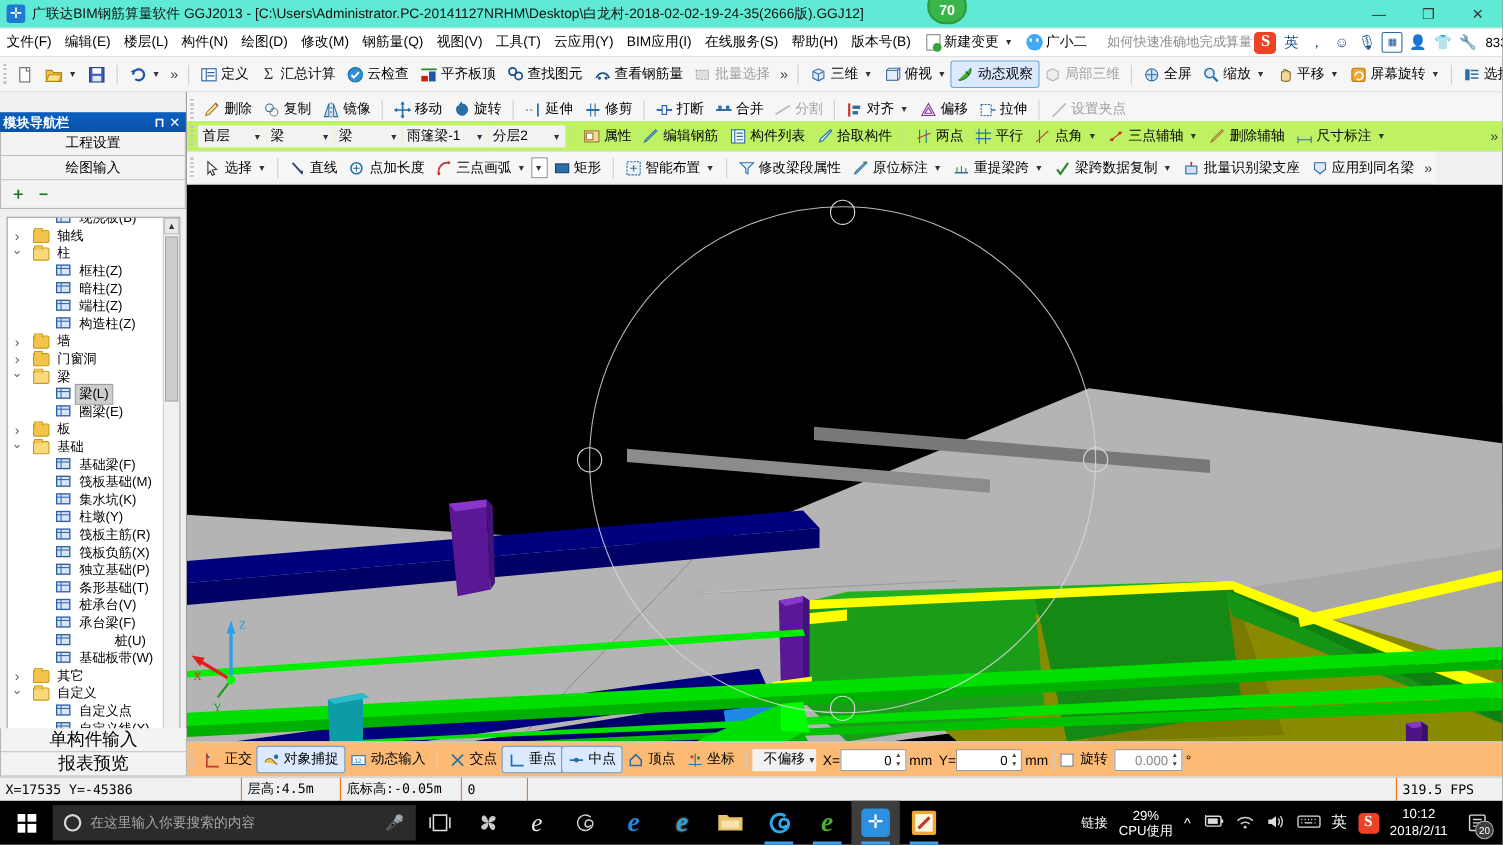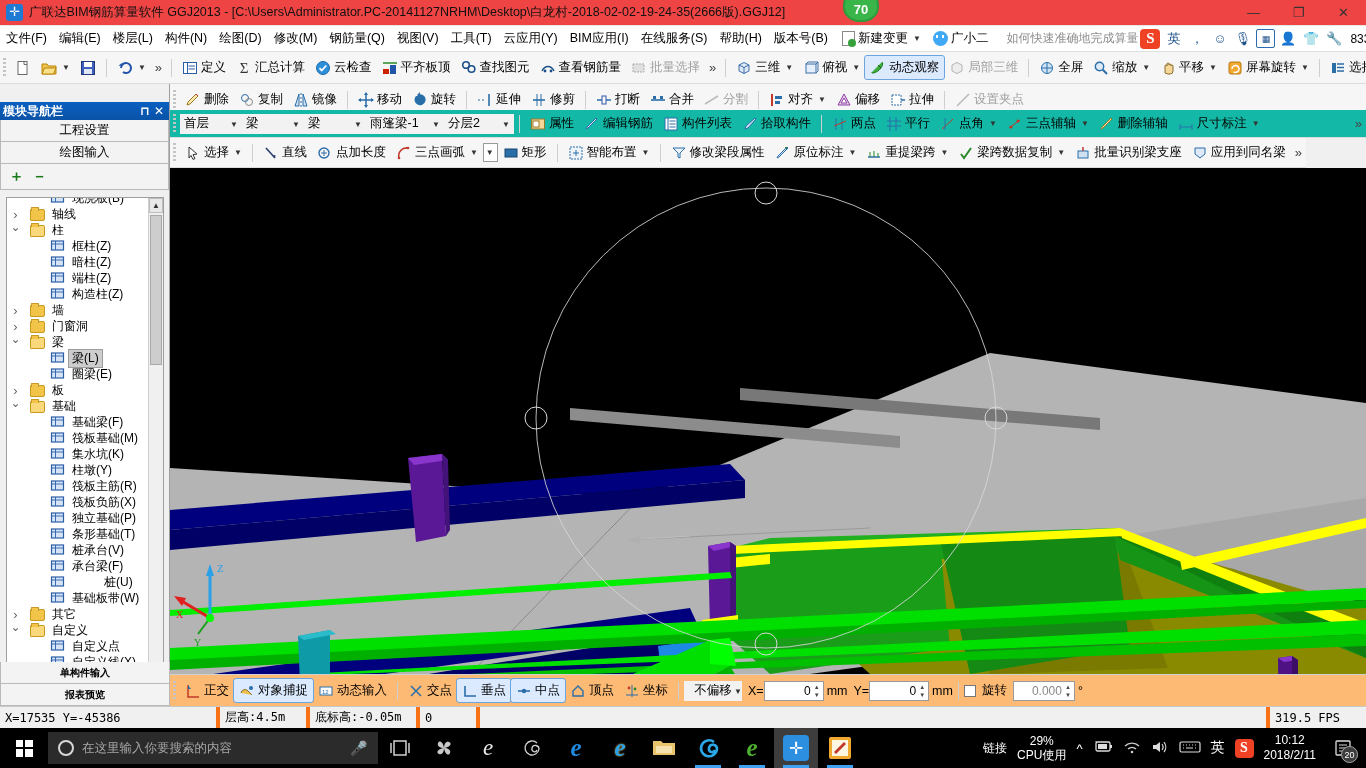--- a/index.html
+++ b/index.html
@@ -8,21 +8,21 @@
     font-family: "Liberation Sans", "DejaVu Sans", sans-serif;
     font-size: 12px;
     background:#f0f0f0;
     -webkit-font-smoothing: none;
   }
   #app { position:relative; width:1366px; height:768px; }
 
   
   .titlebar {
     position:absolute; left:0; top:0; width:1366px; height:26px;
-    background:#ef4444; display:flex; align-items:center;
+    background:#5eead4; display:flex; align-items:center;
     border-bottom:1px solid #e6e6e6;
   }
   .tb-appicon {
     width:17px;height:17px;margin-left:6px;margin-right:6px;border-radius:3px;
     background:#1f7ad4; position:relative; flex:0 0 auto;
   }
   .tb-appicon:before{
     content:"✛"; position:absolute; left:0;top:-2px; width:17px; text-align:center;
     color:#fff; font-size:13px; line-height:19px;
   }
@@ -73,21 +73,21 @@
   .acct{color:#000;font-size:12px;}
 
   
   .toolbar {
     position:absolute; left:0; width:1366px; height:32px;
     background:#f4f4f4; display:flex; align-items:center;
     border-bottom:1px solid #dcdcdc; font-size:12.5px; white-space:nowrap;
   }
   .tr1 { top:52px; background:#f6f6f6; }
   .tr2 { top:84px; left:170px; width:1196px; background:#f6f6f6; }
-  .tr3 { top:110px; left:170px; width:1196px; background:#14b8a6; height:28px;}
+  .tr3 { top:110px; left:170px; width:1196px; background:#bef264; height:28px;}
   .tr4 { top:138px; left:170px; width:1136px; background:#f6f6f6; height:30px;}
 
   .tbtn{ display:inline-flex; align-items:center; gap:3px; padding:3px 5px; cursor:default; }
   .tbtn.active{ background:#dbeaff; outline:1px solid #6ba5e0; border-radius:2px;}
   .tbtn.disabled{ color:#a0a0a0; }
   .vsep{ width:1px;height:18px;background:#cfcfcf; margin:0 5px; flex:0 0 auto;}
   .gripper{ width:3px;height:20px; margin:0 4px 0 3px;
     background:repeating-linear-gradient(to bottom,#c4c4c4 0 2px, transparent 2px 4px); flex:0 0 auto;}
   .chev{ color:#444; font-size:13px; padding:0 4px;}
   .caret{ font-size:8px; color:#333; margin-left:2px;}
@@ -128,21 +128,21 @@
   .tw.col:before{content:"›"; font-size:13px;}
   .tdash{width:8px;flex:0 0 auto;color:#b0b0b0;font-size:9px;text-align:center;}
   .tico{width:16px;height:14px;flex:0 0 auto;margin-right:3px;}
   .folder{width:15px;height:12px;background:#f3c44a;border:1px solid #c99a20;border-radius:1px 2px 2px 1px;position:relative;}
   .folder:before{content:"";position:absolute;left:0;top:-3px;width:6px;height:3px;background:#f3c44a;border:1px solid #c99a20;border-bottom:none;border-radius:1px 1px 0 0;}
   .folder.open{background:#fad87c;}
   .tree-scroll{position:absolute;right:0;top:0;width:15px;height:100%;background:#f0f0f0;border-left:1px solid #cfcfcf;}
   .ts-btn{height:15px;background:#e8e8e8;border:1px solid #bdbdbd;text-align:center;font-size:8px;line-height:13px;color:#333;}
   .ts-thumb{position:absolute;left:1px;top:17px;width:12px;height:150px;background:#cdcdcd;border:1px solid #a8a8a8;}
   .lp-bottom{ position:absolute; left:0; bottom:0; width:170px;}
-  .lp-bbtn{height:22px;background:#f3f3f3;border:1px solid #b9b9b9;border-top:none;display:flex;align-items:center;justify-content:center;font-size:10px;font-weight:bold;}
+  .lp-bbtn{height:22px;background:#f3f3f3;border:1px solid #b9b9b9;border-top:none;display:flex;align-items:center;justify-content:center;font-size:16px;}
 
   
   .viewport{
     position:absolute; left:170px; top:168px; width:1196px; height:506px;
     background:#000; overflow:hidden;
   }
   .vp-svg{position:absolute;left:0;top:0;}
 
   
   .snapbar{
@@ -162,21 +162,21 @@
   .selbox{width:52px;height:20px;background:#f2f2f2;border:0;display:inline-flex;align-items:center;font-size:12.5px;}
   .cbx{width:12px;height:12px;border:1px solid #767676;background:#fff;display:inline-block;}
 
   
   .statusbar{
     position:absolute; left:0; top:706px; width:1366px; height:22px;
     background:#f0f0f0; display:flex; align-items:stretch; font-size:12px;
     font-family:"DejaVu Sans Mono","Liberation Mono",monospace;
     border-top:1px solid #c8c8c8;
   }
-  .sb-cell{ border-right:4px solid #f97316; display:flex;align-items:center;padding:0 5px; color:#000;}
+  .sb-cell{ border-right:1px solid #f97316; display:flex;align-items:center;padding:0 5px; color:#000;}
 
   
   .taskbar{
     position:absolute; left:0; top:728px; width:1366px; height:40px;
     background:#000; display:flex; align-items:center; color:#fff;
   }
   .start{width:48px;height:40px;display:flex;align-items:center;justify-content:center;}
   .winlogo{width:17px;height:17px;display:grid;grid-template-columns:1fr 1fr;grid-template-rows:1fr 1fr;gap:2px;}
   .winlogo i{background:#fff;display:block;}
   .searchbox{

